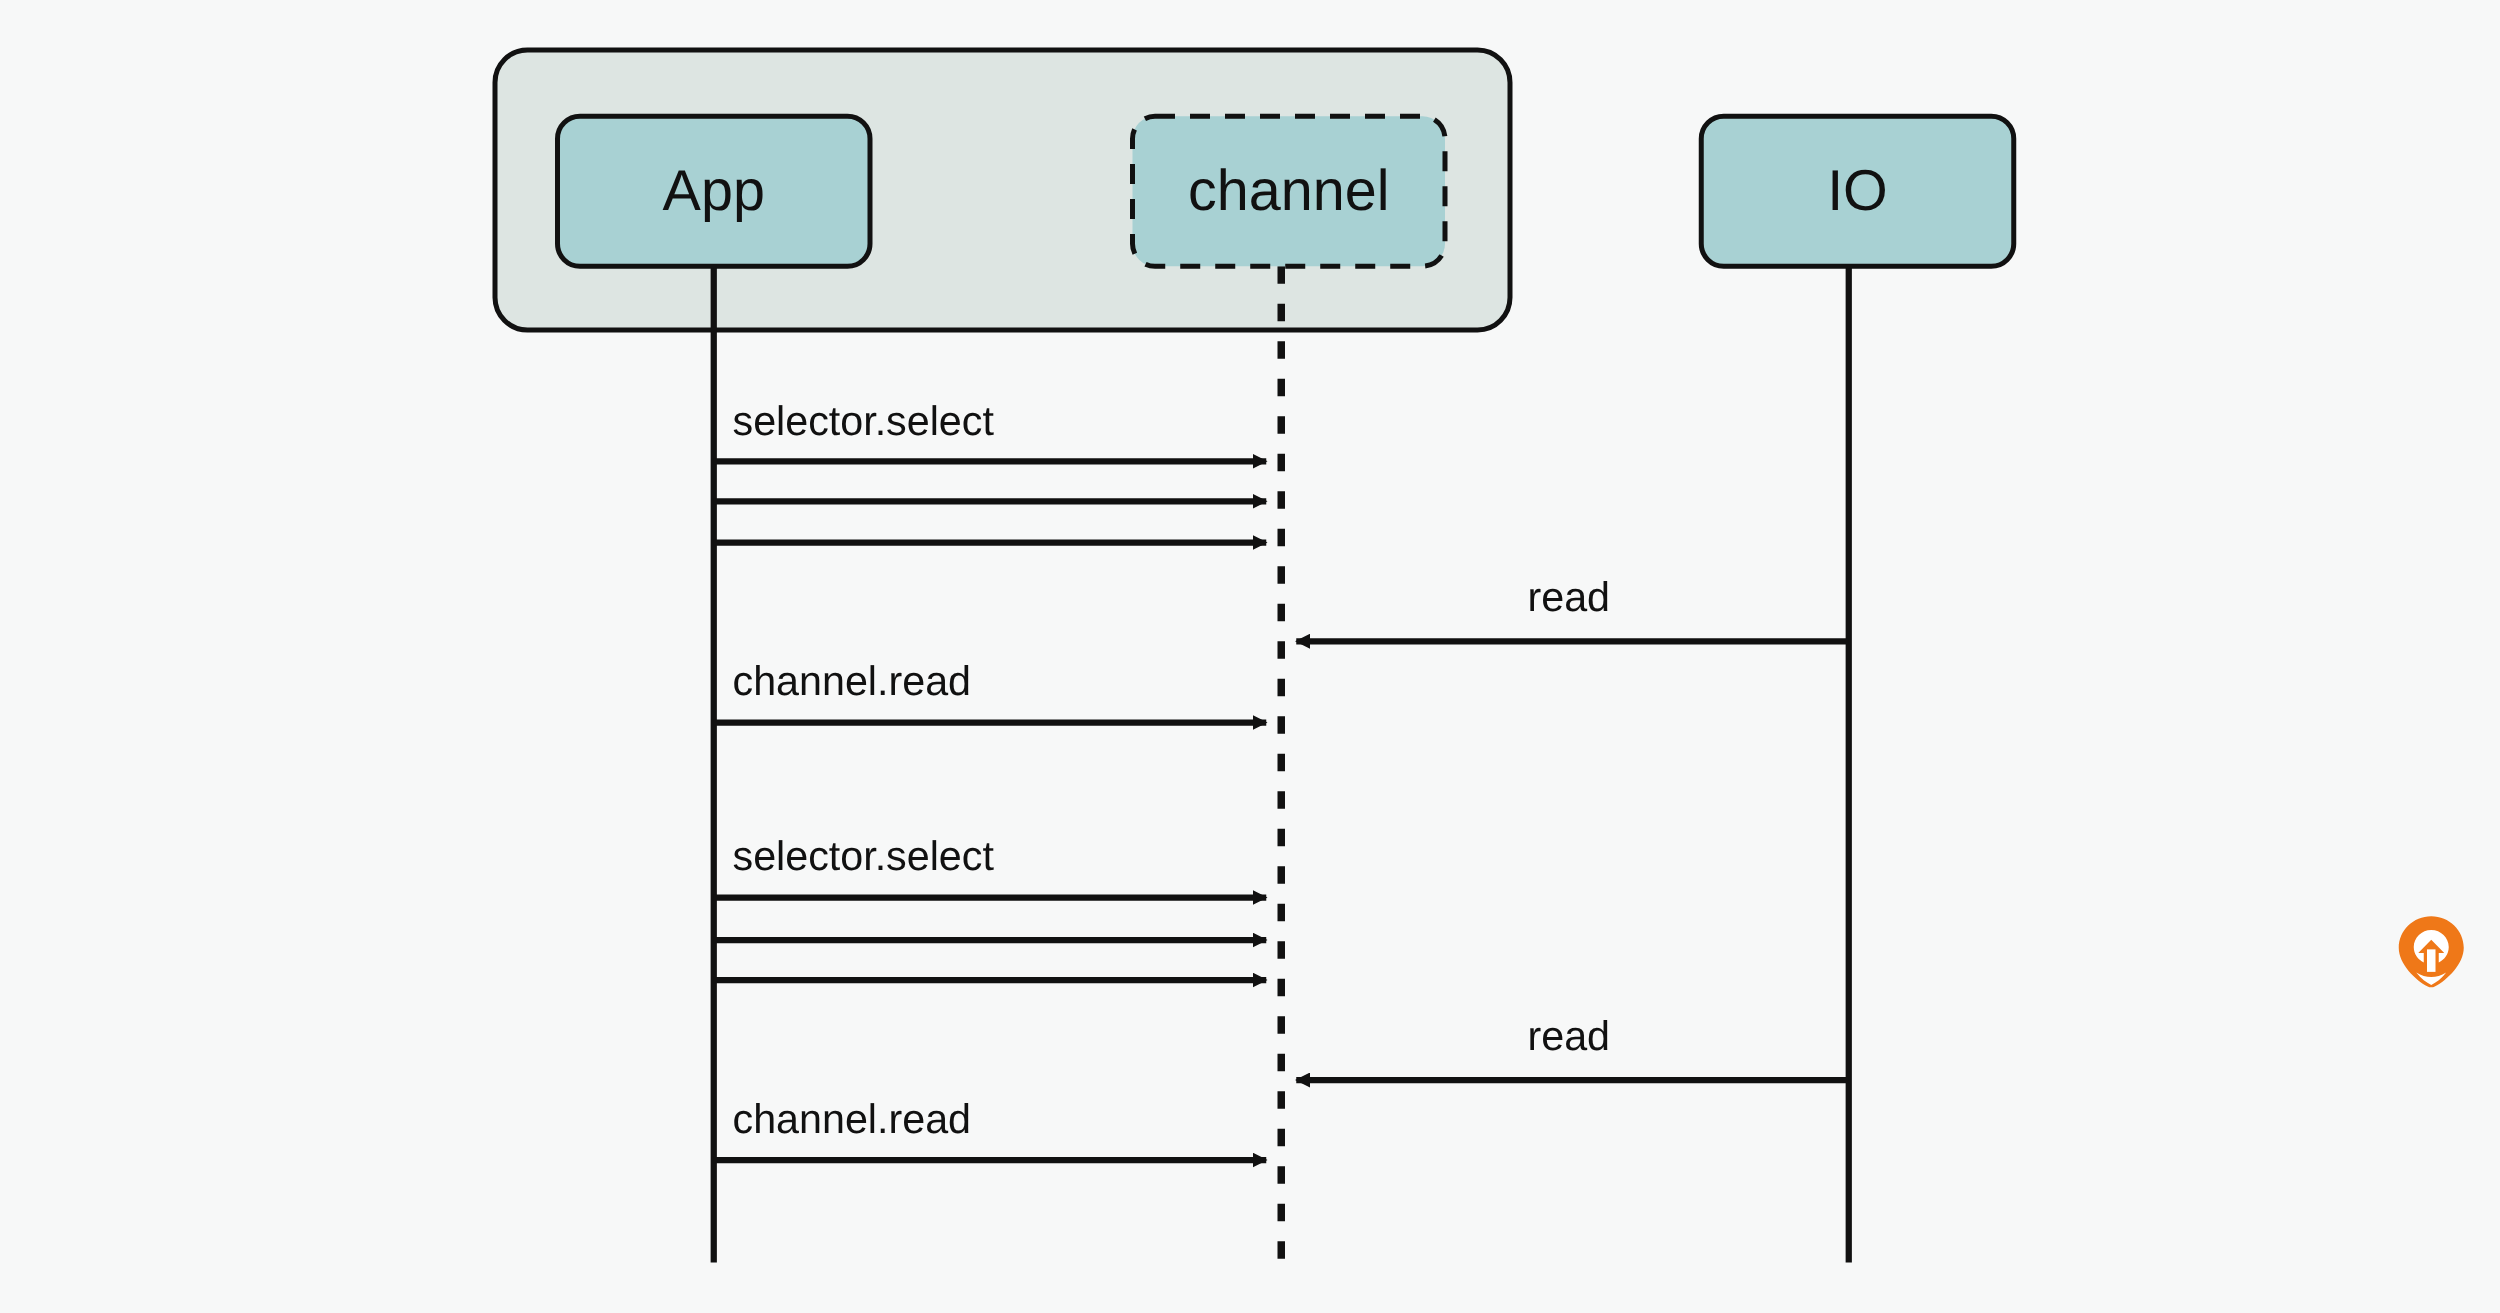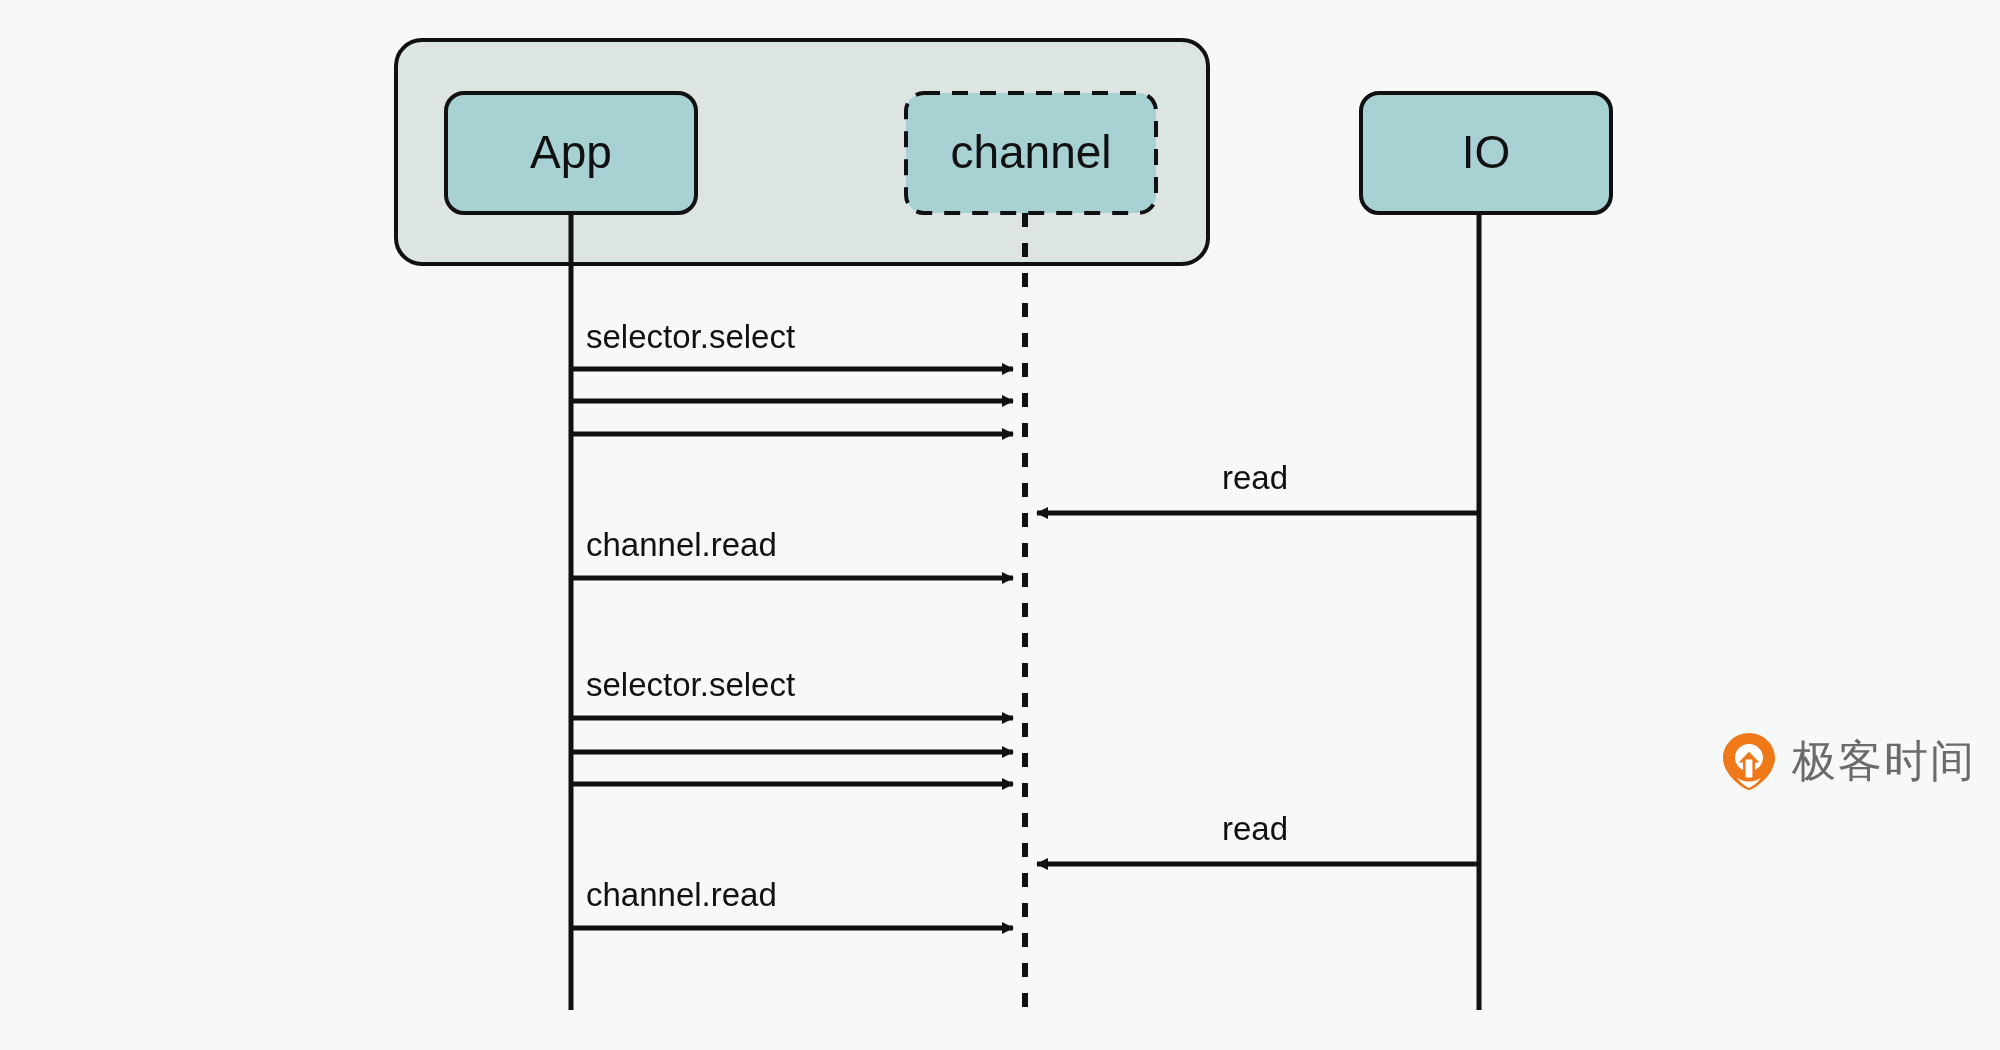--- a/index.html
+++ b/index.html
@@ -146,16 +146,15 @@
 
   </svg>
 
   <div id="watermark">
     <svg width="62" height="62" viewBox="0 0 62 62">
       <path d="M31 3 C16.6 3 5 14.3 5 28.2 C5 41 18 54 28.2 59.2 C29.9 60.1 32.1 60.1 33.8 59.2 C44 54 57 41 57 28.2 C57 14.3 45.4 3 31 3 Z" fill="#ef7818"></path>
       <path d="M31 14 C23.3 14 17 20.1 17 27.6 C17 33.1 20.3 37.8 25 39.9 L25 32.4 L20.6 32.4 L31 21.8 L41.4 32.4 L37 32.4 L37 39.9 C41.7 37.8 45 33.1 45 27.6 C45 20.1 38.7 14 31 14 Z" fill="#ffffff"></path>
       <rect x="27.6" y="29.5" width="6.8" height="18" fill="#ffffff"></rect>
       <path d="M19 48 C23 53 27 56 31 58 C35 56 39 53 43 48 C39 50.5 35 51.6 31 51.6 C27 51.6 23 50.5 19 48 Z" fill="#ffffff"></path>
     </svg>
-    <span class="wm-text">极客时间</span>
   </div>
 
 </div>
 
 </body></html>

